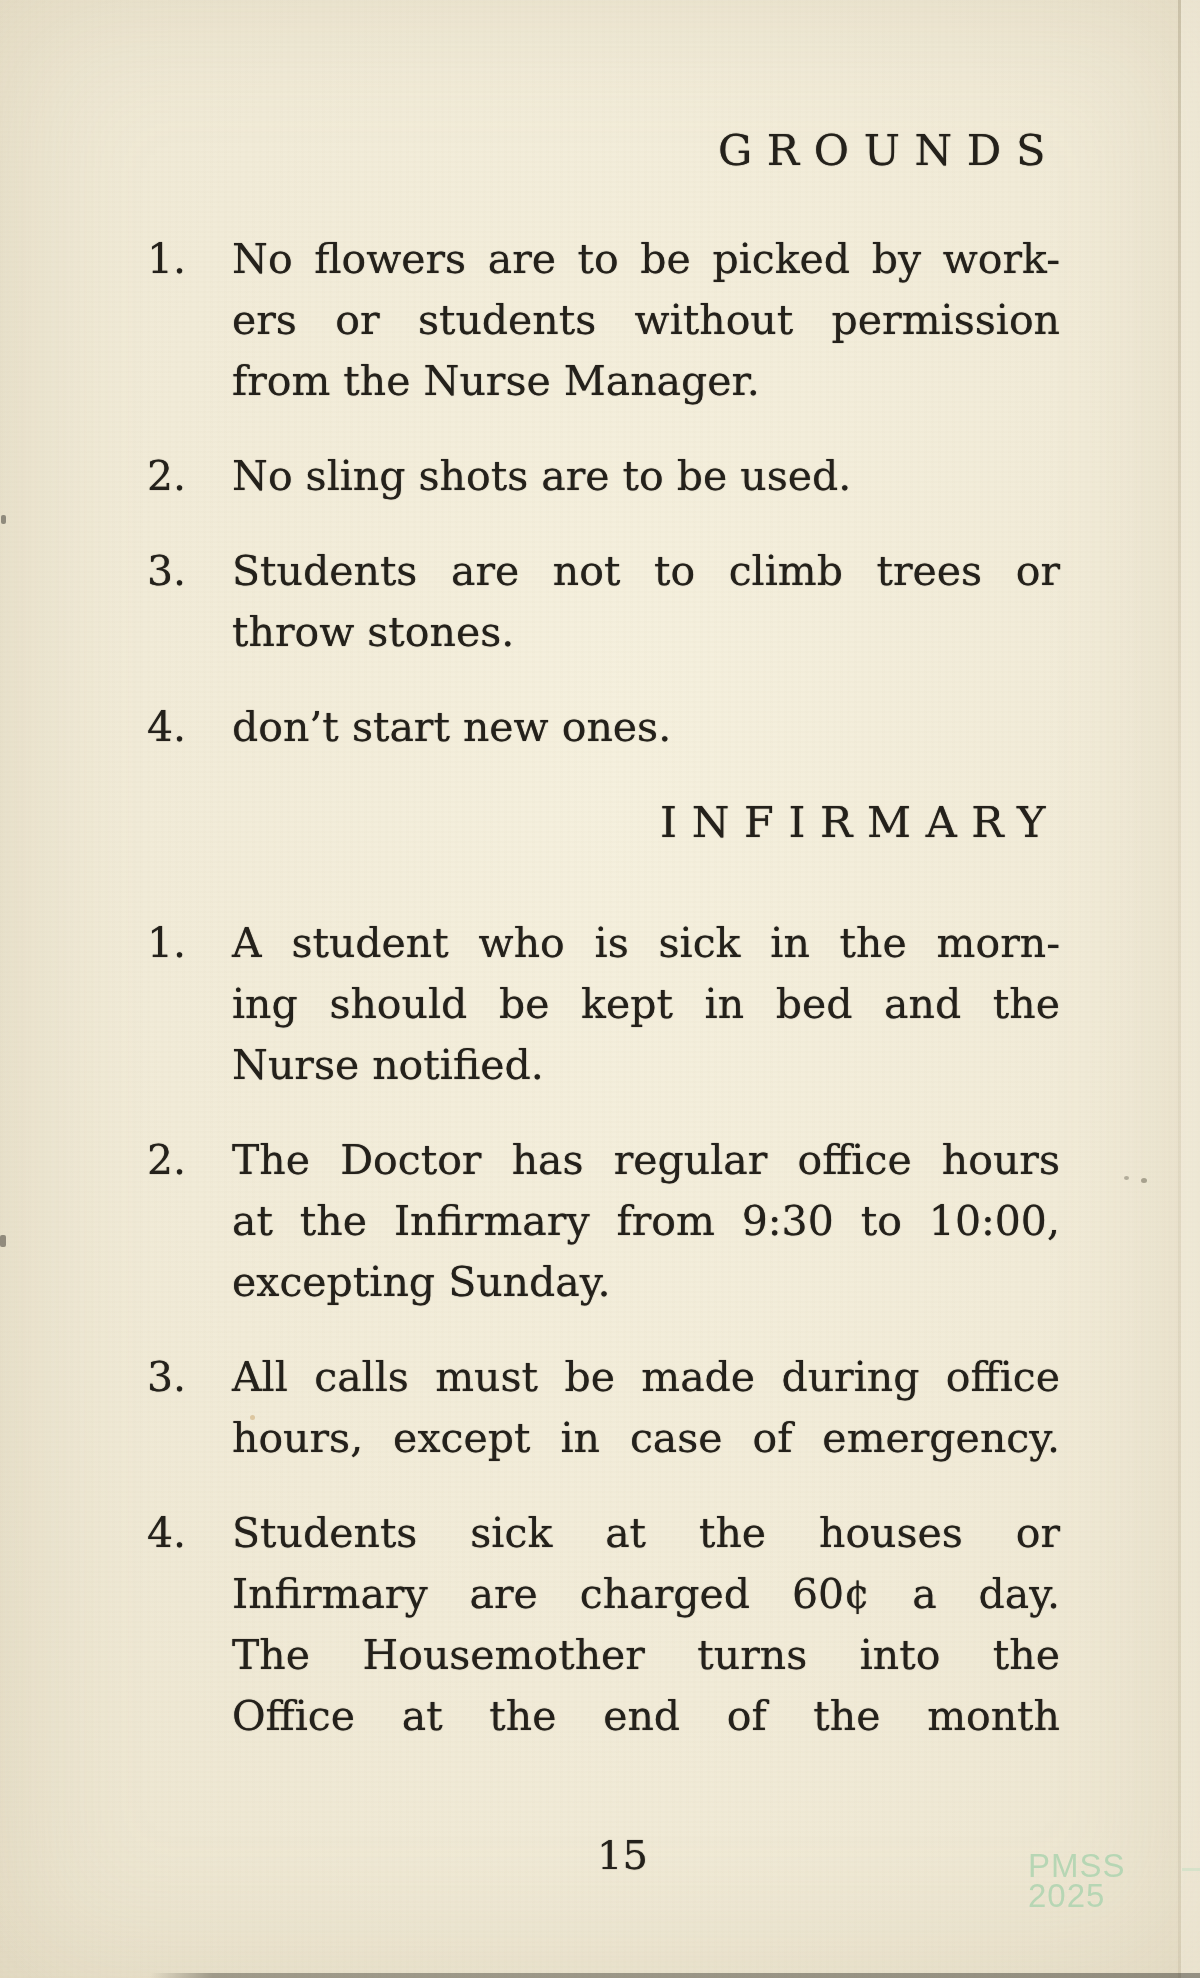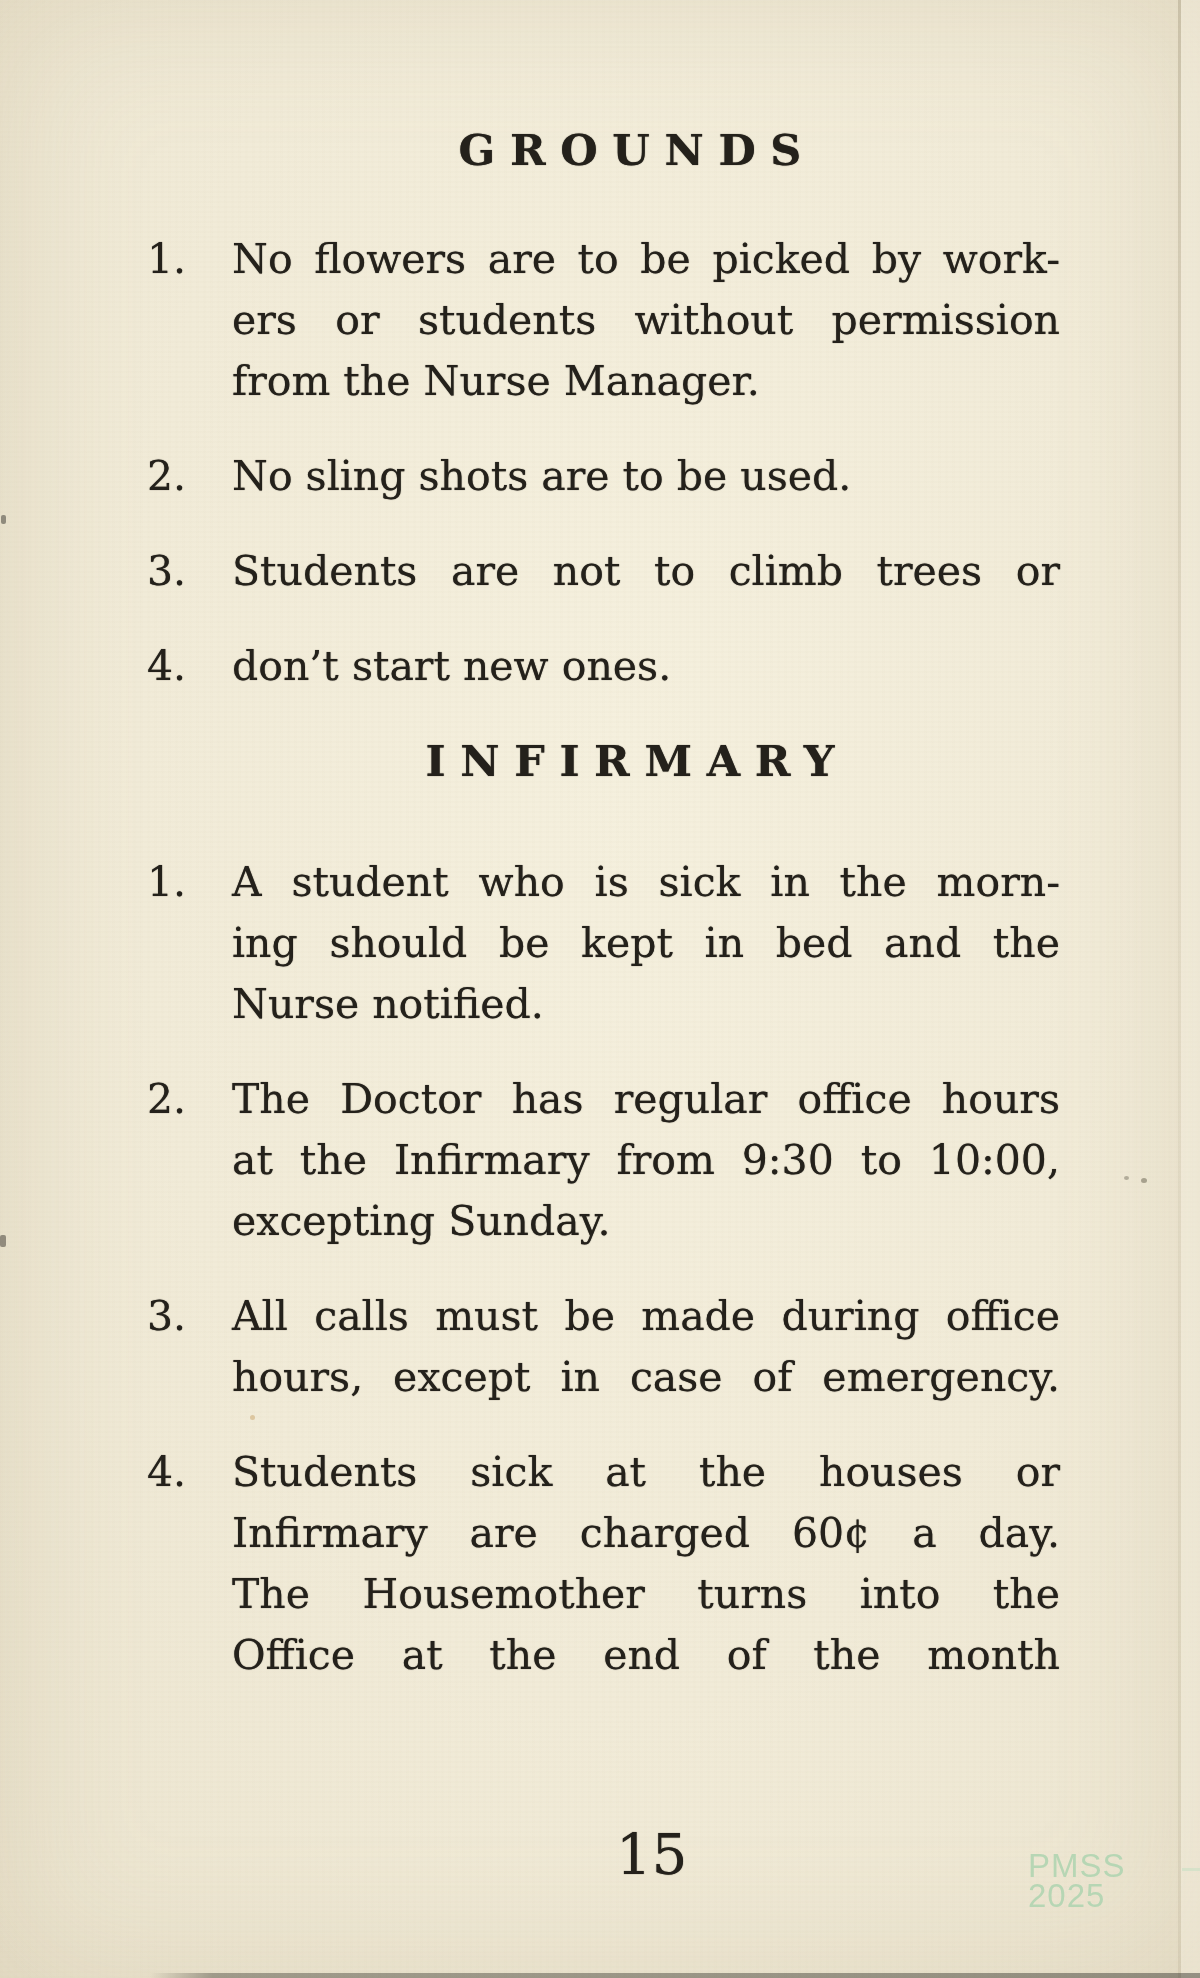--- a/index.html
+++ b/index.html
@@ -18,23 +18,23 @@
     background-image:
       repeating-linear-gradient(0deg, rgba(203,192,160,.045) 0 2px, transparent 2px 5px),
       repeating-linear-gradient(90deg, rgba(210,200,170,.035) 0 3px, transparent 3px 7px);
   }
   .content{
     position:relative;
     padding-top:120px;
   }
   h2.section-title{
     margin:0 140px 48px 200px;
-    font-size:43px;line-height:61px;font-weight:bold;
+    font-size:43px;line-height:61px;font-weight:normal;
     letter-spacing:.34em;padding-left:.34em;
-    text-align:center;
+    text-align:right;
     text-shadow:0 0 1px rgba(30,26,18,.8);
   }
   .doc-section + .doc-section h2.section-title{margin-top:30px;margin-bottom:60px;}
   ol.rules-list{list-style:none;margin:0;padding:0;}
   li.list-item{
     position:relative;
     margin:0 140px 34px 200px;
     font-size:41px;line-height:61px;
   }
   .item-number{
@@ -46,22 +46,22 @@
     text-align:left;
     text-shadow:0 0 1px rgba(30,26,18,.75);
     margin-left:32px;
   }
   .tline.just{
     text-align:justify;
     -moz-text-align-last:justify;
     text-align-last:justify;
   }
   .page-number{
-    position:absolute;left:616px;top:1830px;
-    font-size:56px;line-height:50px;
+    position:absolute;left:597px;top:1830px;
+    font-size:40px;line-height:50px;
     text-shadow:0 0 1px rgba(30,26,18,.8);
   }
   .watermark{
     position:absolute;left:1028px;top:1851px;
     font-family:Liberation Sans, sans-serif;
     font-size:33px;line-height:30px;letter-spacing:1px;
     color:var(--watermark-green,#aed4b0);
     opacity:.85;
   }
   .watermark-dash{
@@ -107,20 +107,21 @@
           <li class="list-item">
             <span class="item-number">2.</span>
             <div class="item-text">
               <div class="tline">No sling shots are to be used.</div>
             </div>
           </li>
           <li class="list-item">
             <span class="item-number">3.</span>
             <div class="item-text">
               <div class="tline just">Students are not to climb trees or</div>
+              <div class="tline">throw stones.</div>
             </div>
           </li>
           <li class="list-item">
             <span class="item-number">4.</span>
             <div class="item-text">
               <div class="tline">don’t start new ones.</div>
             </div>
           </li>
         </ol>
       </section>

